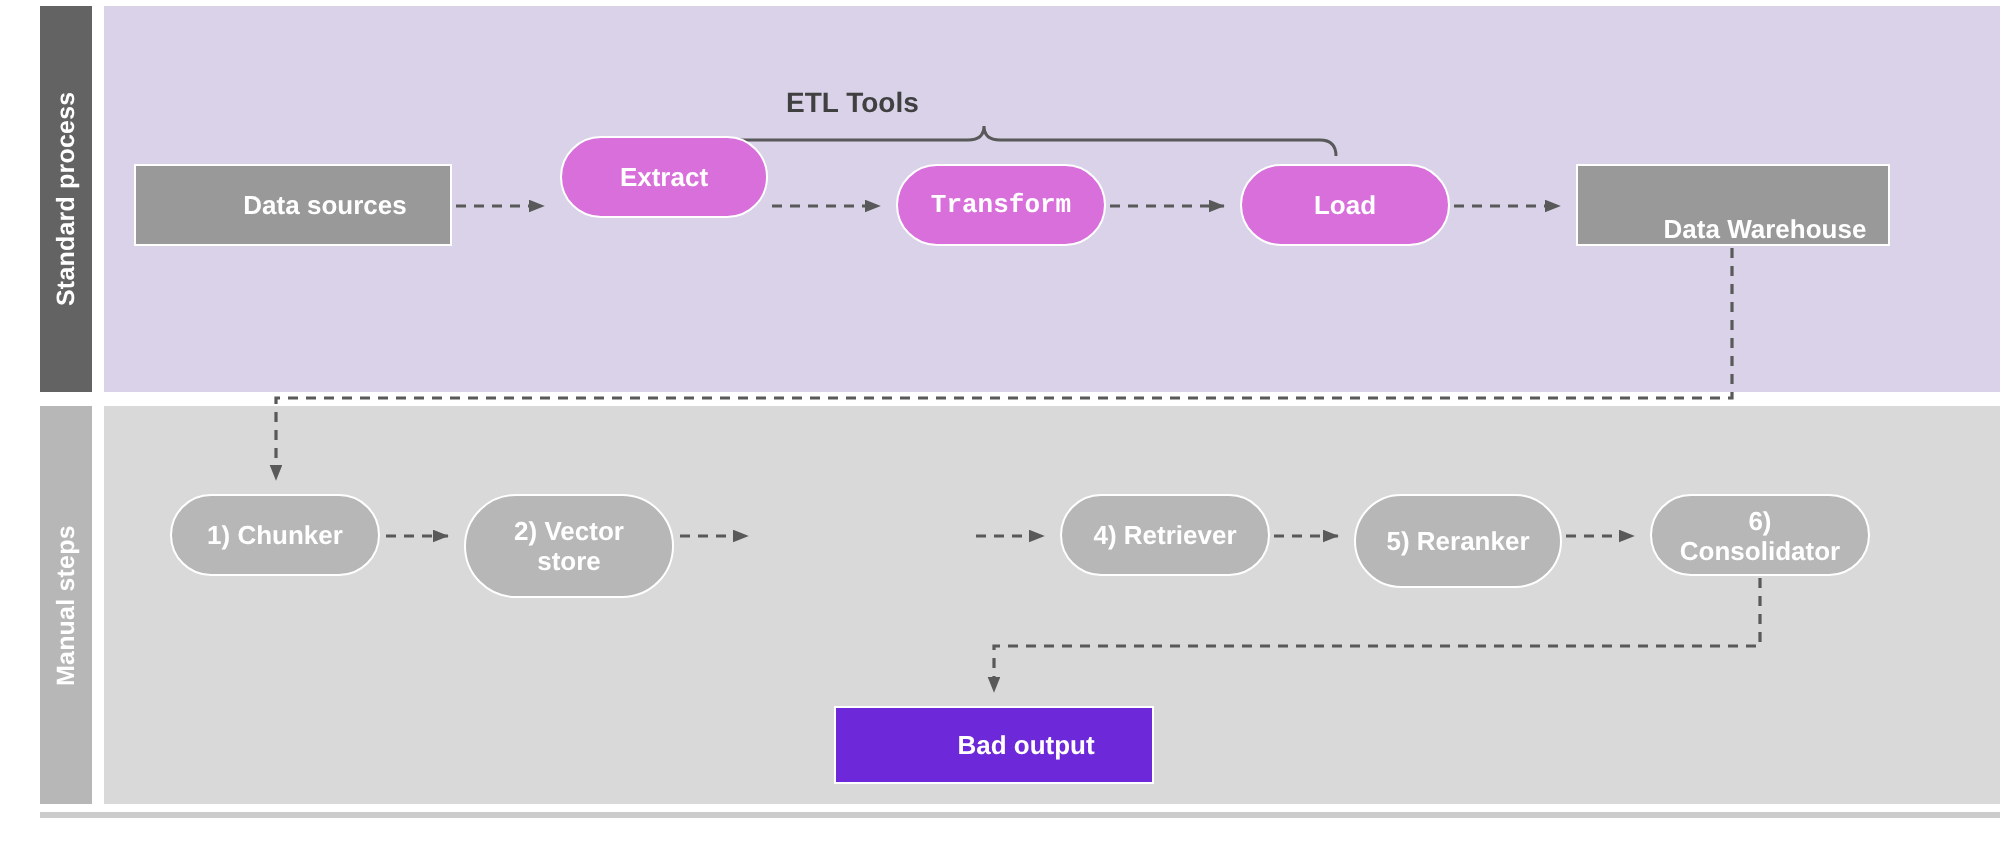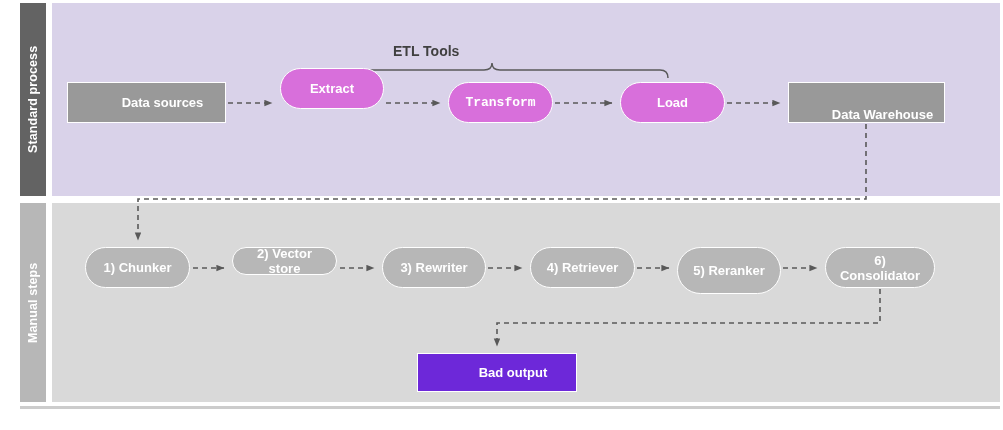--- a/index.html
+++ b/index.html
@@ -72,21 +72,21 @@
 
   
   #n-data-sources   { left: 67px;  top: 82px;  width: 159px; height: 41px; }
   #n-extract        { left: 280px; top: 68px;  width: 104px; height: 41px; }
   #n-transform      { left: 448px; top: 82px;  width: 105px; height: 41px; font-family: Liberation Mono, monospace; }
   #n-load           { left: 620px; top: 82px;  width: 105px; height: 41px; }
   #n-data-warehouse { left: 788px; top: 82px;  width: 157px; height: 41px; align-items: flex-end; }
 
   
   #n-chunker      { left: 85px;  top: 247px; width: 105px; height: 41px; }
-  #n-vector-store { left: 232px; top: 247px; width: 105px; height: 28px; }
+  #n-vector-store { left: 232px; top: 247px; width: 105px; height: 52px; }
   #n-rewriter     { left: 382px; top: 247px; width: 104px; height: 41px; }
   #n-retriever    { left: 530px; top: 247px; width: 105px; height: 41px; }
   #n-reranker     { left: 677px; top: 247px; width: 104px; height: 47px; }
   #n-consolidator { left: 825px; top: 247px; width: 110px; height: 41px; }
   #n-bad-output   { left: 417px; top: 353px; width: 160px; height: 39px; }
 
   
   #wires {
     position: absolute;
     left: 0; top: 0;
@@ -176,23 +176,20 @@
     <span>1) Chunker</span>
   </div>
 
   <div class="node pill step" id="n-vector-store">
     <span>
       <span>2) Vector</span><br>
       <span>store</span>
     </span>
   </div>
 
-  <div class="node pill step" id="n-rewriter">
-    <span>3) Rewriter</span>
-  </div>
 
   <div class="node pill step" id="n-retriever">
     <span>4) Retriever</span>
   </div>
 
   <div class="node pill step" id="n-reranker">
     <span>5) Reranker</span>
   </div>
 
   <div class="node pill step" id="n-consolidator">

